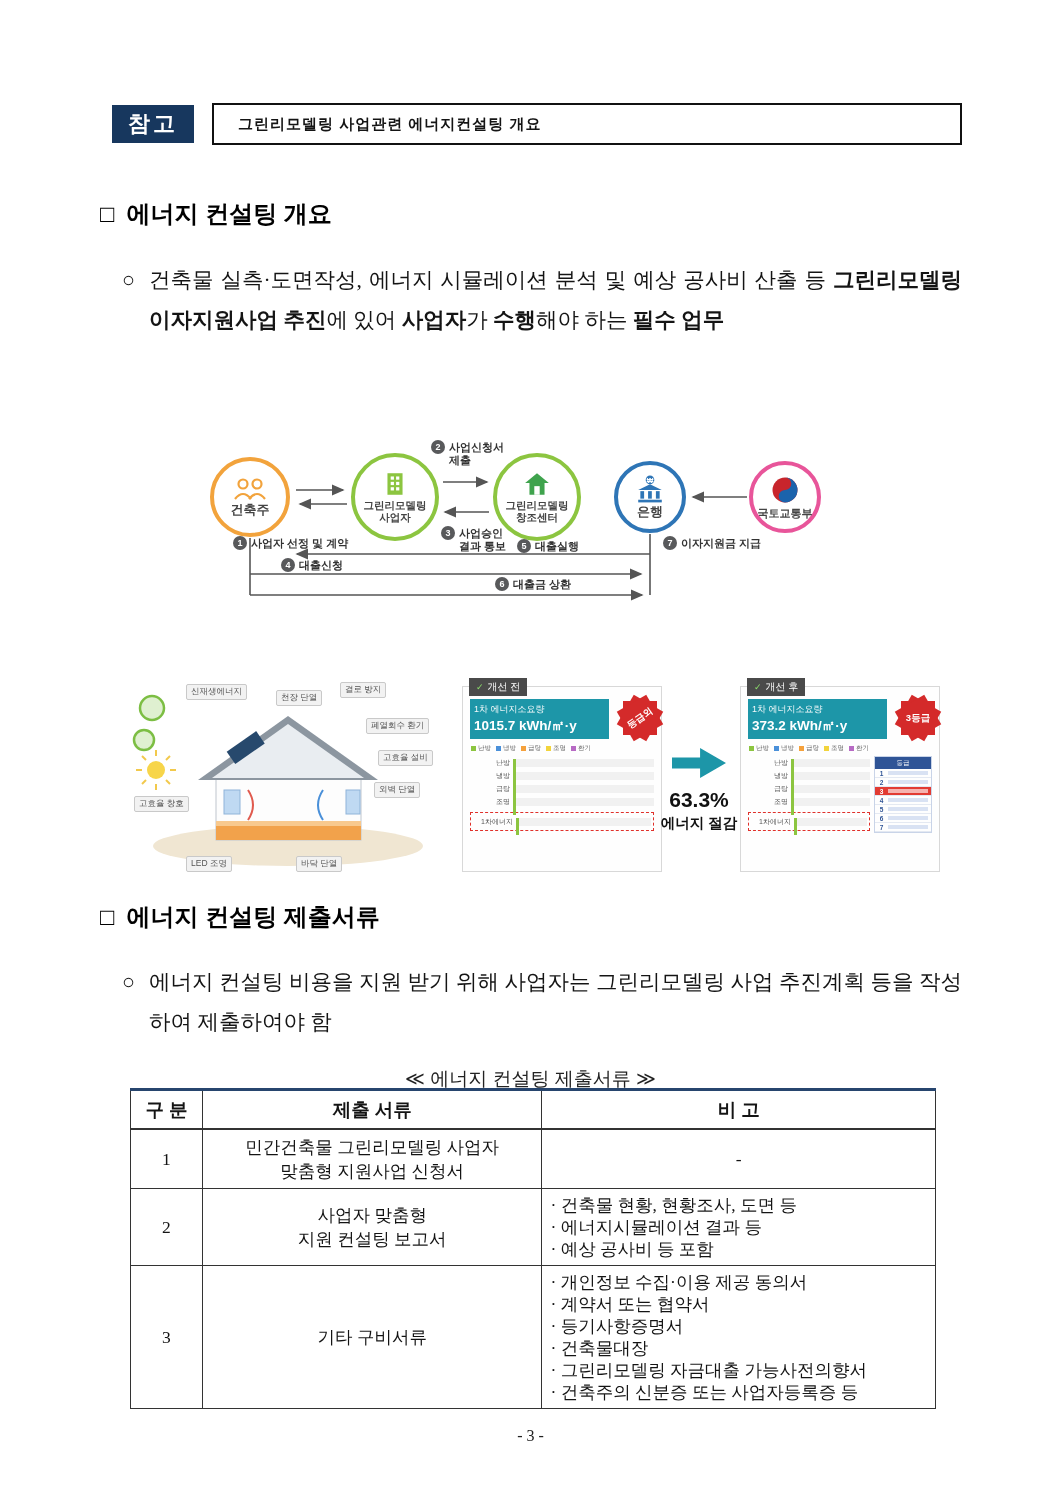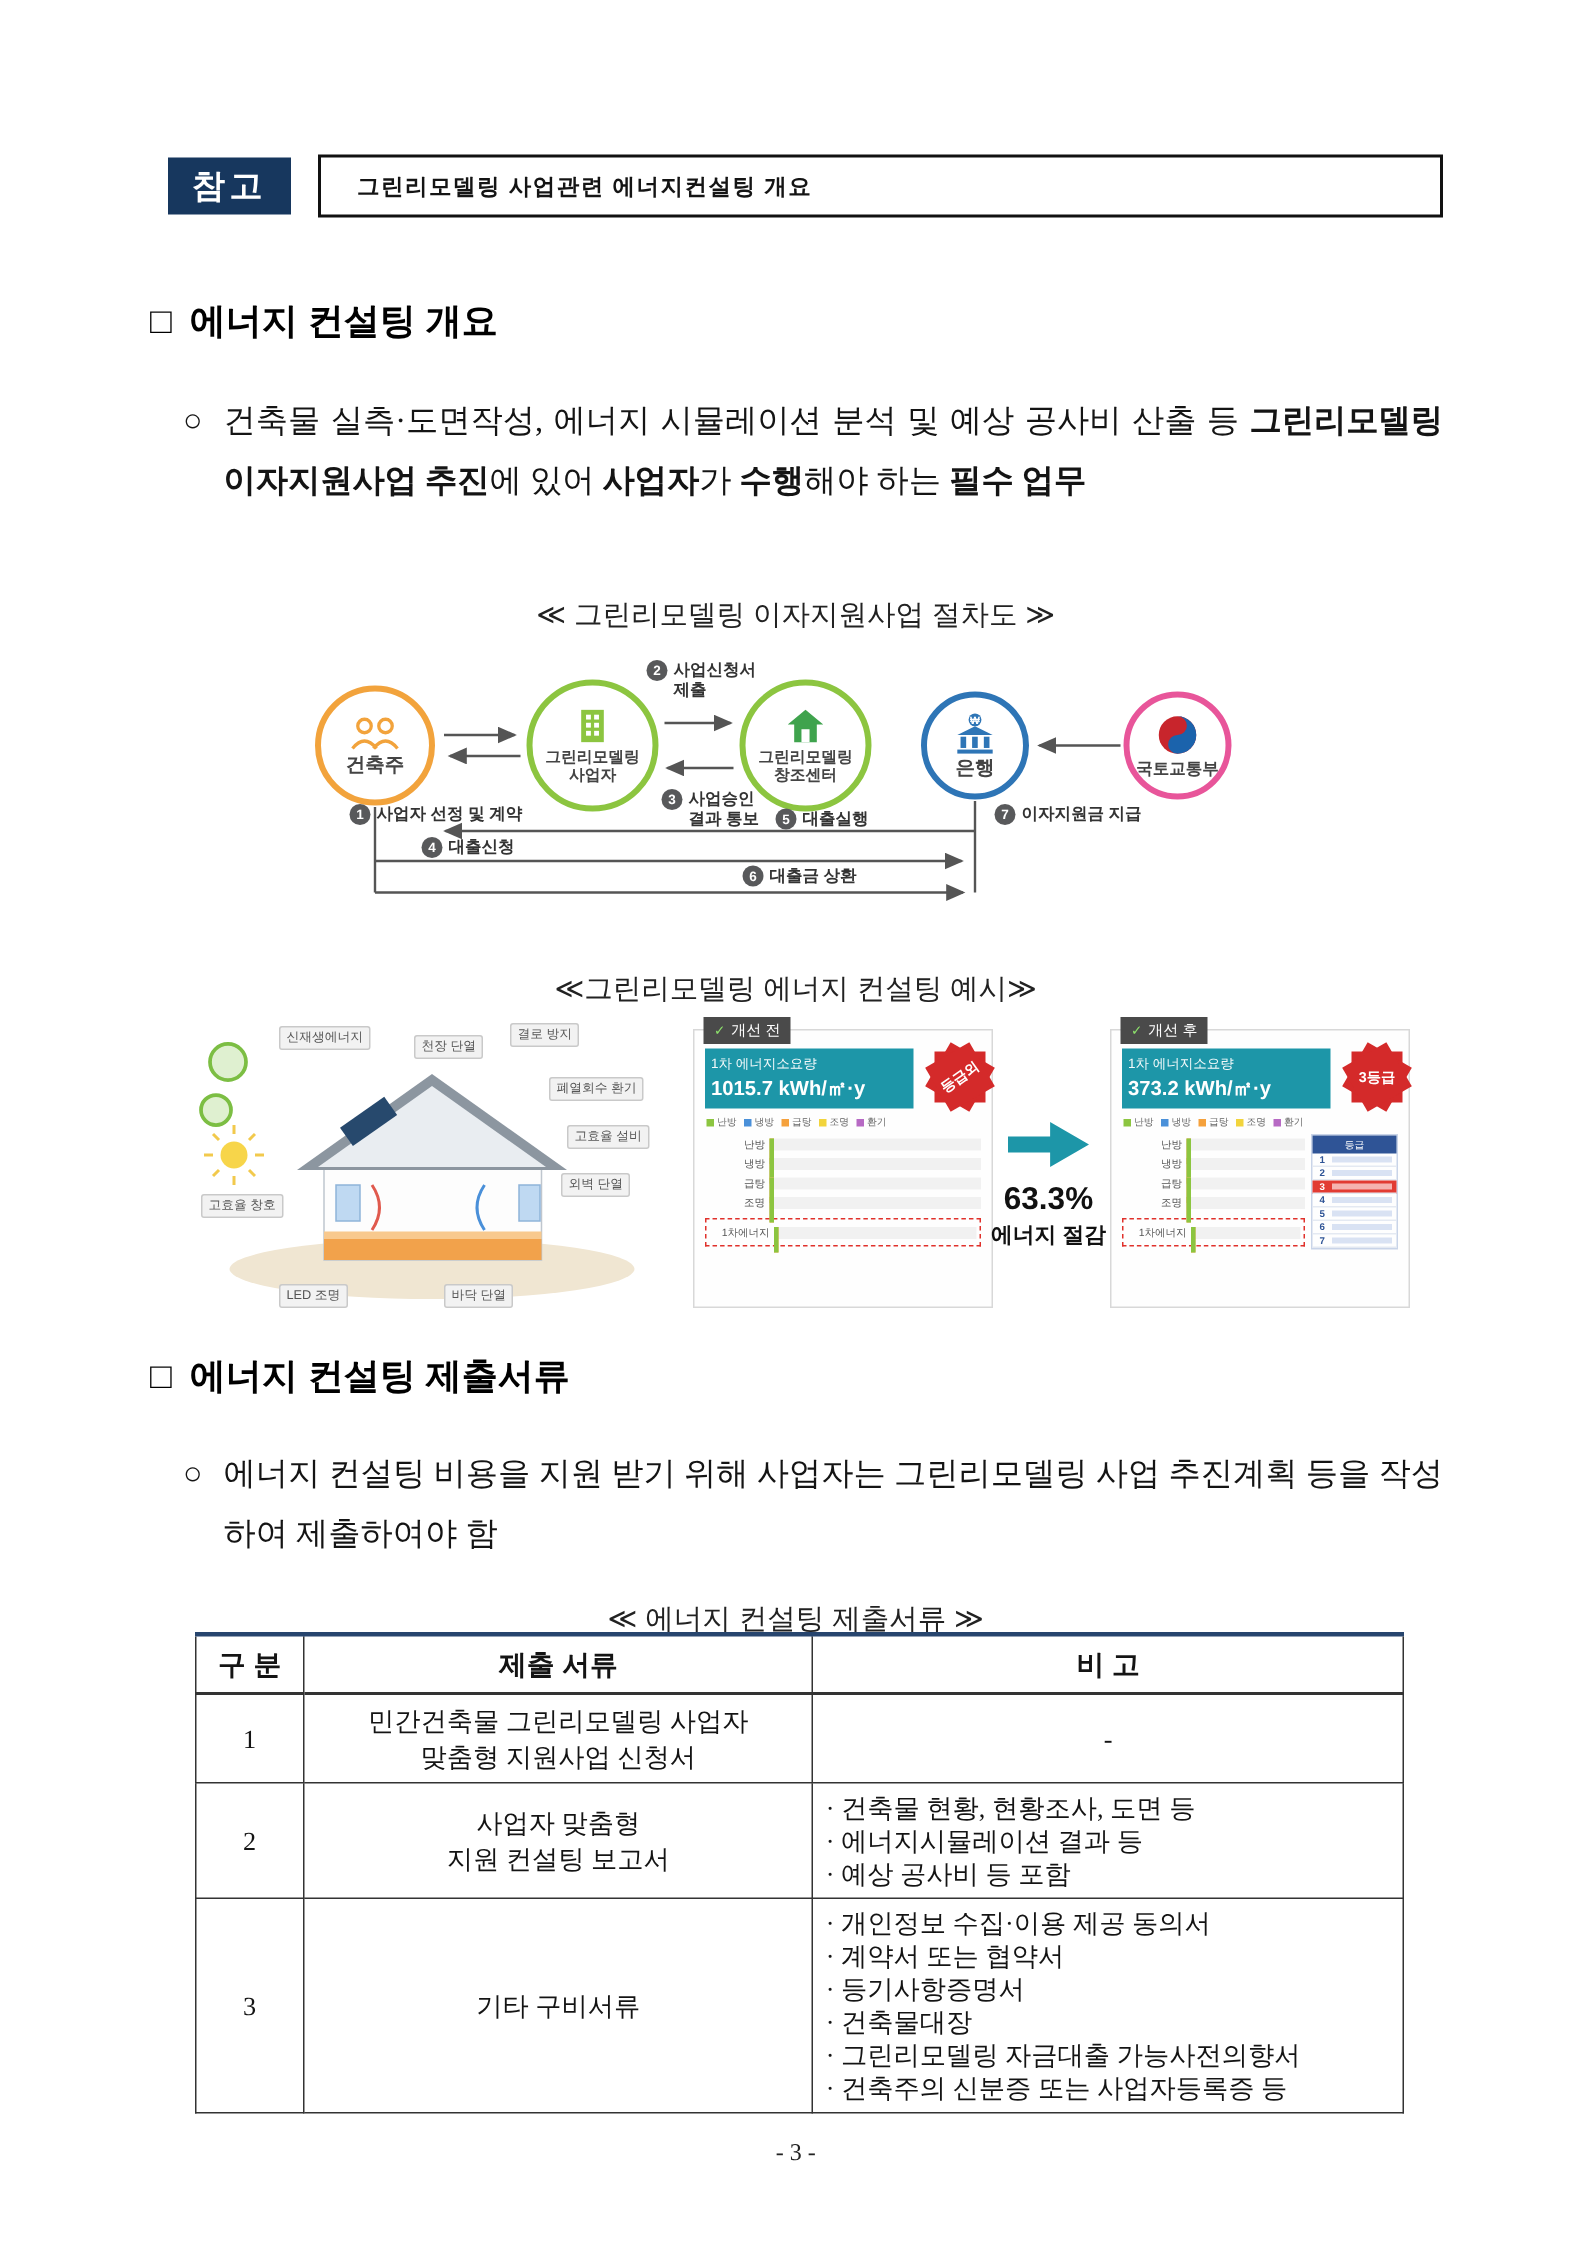--- a/index.html
+++ b/index.html
@@ -130,21 +130,20 @@
   <div class="sec-head" style="top:198px">
     <span>□</span>
     <span>에너지 컨설팅 개요</span>
   </div>
 
   <div class="para" style="top:260px">
     <span class="bullet">○</span>
     <p class="ptext"><span>건축물 실측·도면작성, 에너지 시뮬레이션 분석 및 예상 공사비 산출 등 </span><b>그린리모델링 이자지원사업 추진</b><span>에 있어 </span><b>사업자</b><span>가 </span><b>수행</b><span>해야 하는 </span><b>필수 업무</b></p>
   </div>
 
-  <div class="caption" style="top:397px">≪ 그린리모델링 이자지원사업 절차도 ≫</div>
 
   <div class="diagram">
     <svg class="flow-svg" width="680" height="172">
       <defs>
         <marker id="ar" markerWidth="9" markerHeight="8" refX="7" refY="3.5" orient="auto">
           <path d="M0,0 L8,3.5 L0,7 Z" fill="#555"></path>
         </marker>
       </defs>
       <g stroke="#555" stroke-width="1.6" fill="none">
         <line x1="101" y1="50" x2="148" y2="50" marker-end="url(#ar)"></line>
@@ -243,21 +242,20 @@
     <div class="step st6">
       <span class="num">6</span>
       <span class="stext">대출금 상환</span>
     </div>
     <div class="step st7">
       <span class="num">7</span>
       <span class="stext">이자지원금 지급</span>
     </div>
   </div>
 
-  <div class="caption" style="top:646px">≪그린리모델링 에너지 컨설팅 예시≫</div>
 
   <div class="house-wrap">
     <svg width="305" height="195" viewBox="0 0 305 195">
       <ellipse cx="160" cy="168" rx="135" ry="20" fill="#F0E6D2"></ellipse>
       <g stroke="#F2C94C" stroke-width="2">
         <circle cx="28" cy="92" r="9" fill="#F7D54A" stroke="none"></circle>
         <line x1="28" y1="78" x2="28" y2="72"></line>
           <line x1="28" y1="106" x2="28" y2="112"></line>
         <line x1="14" y1="92" x2="8" y2="92"></line>
           <line x1="42" y1="92" x2="48" y2="92"></line>

